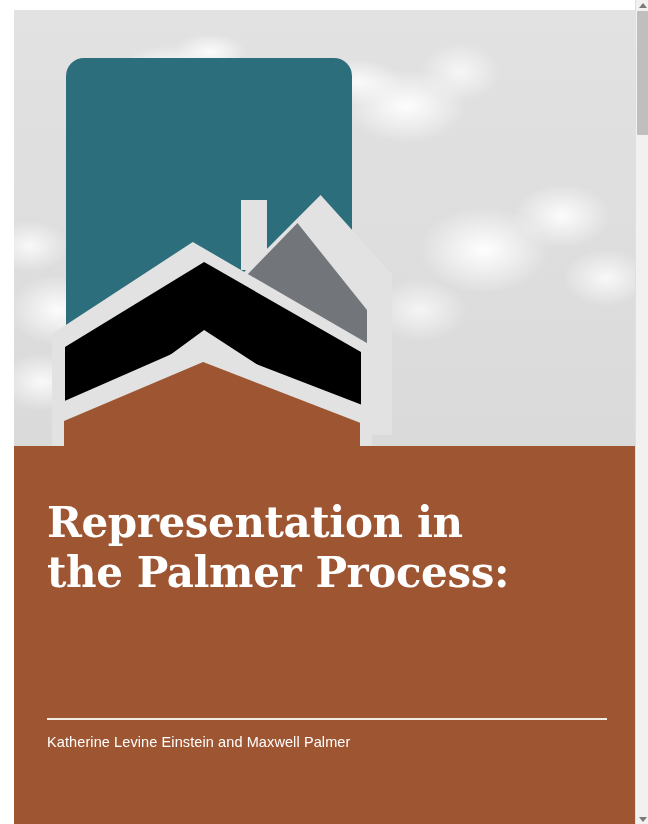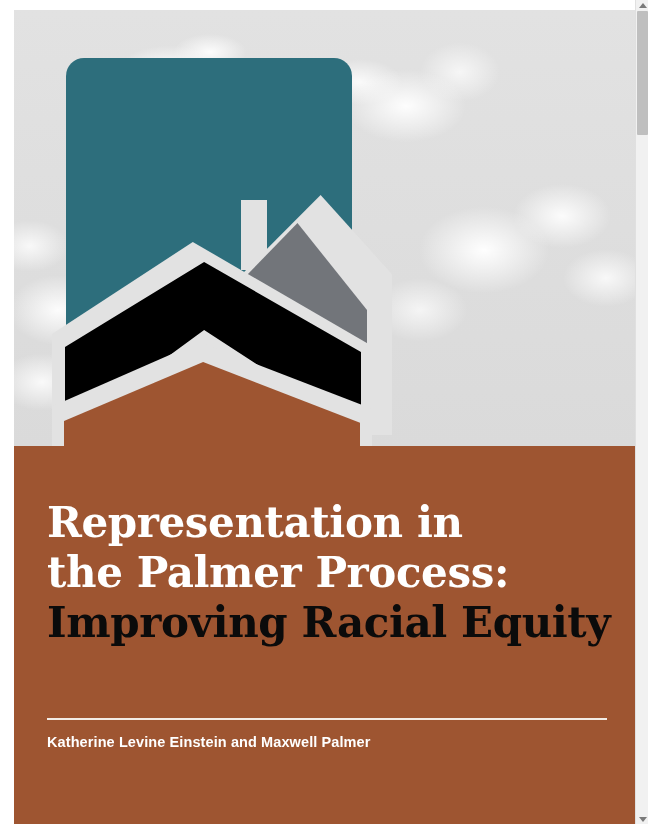--- a/index.html
+++ b/index.html
@@ -147,21 +147,21 @@
     width: 560px;
     height: 2px;
     background: #f2ece6;
   }
 
   #authors {
     position: absolute;
     left: 33px;
     top: 288px;
     font-family: "Liberation Sans", sans-serif;
-    font-weight: bold;
+    font-weight: normal;
     font-size: 14.5px;
     letter-spacing: .1px;
     color: #ffffff;
     white-space: nowrap;
   }
 
   
   #scrollbar {
     position: absolute;
     right: 0; top: 0;
@@ -212,21 +212,20 @@
       <div class="lg" id="logo-black-solid" style="background: rgb(0, 0, 0);"></div>
       <div class="lg" id="logo-white-2" style="background: rgb(226, 226, 226);"></div>
       <div class="lg" id="logo-brown" style="background: rgb(158, 85, 49);"></div>
     </div>
 
     <div id="band" style="background: rgb(158, 85, 49);">
 
       <h1 id="title">
         <span class="ln lt">Representation in</span>
         <span class="ln lt">the Palmer Process:</span>
-        <span class="ln dk">Improving Racial Equity</span>
       </h1>
 
       <div id="rule"></div>
 
       <div id="authors">Katherine Levine Einstein and Maxwell Palmer</div>
 
     </div>
 
   </div>
 

